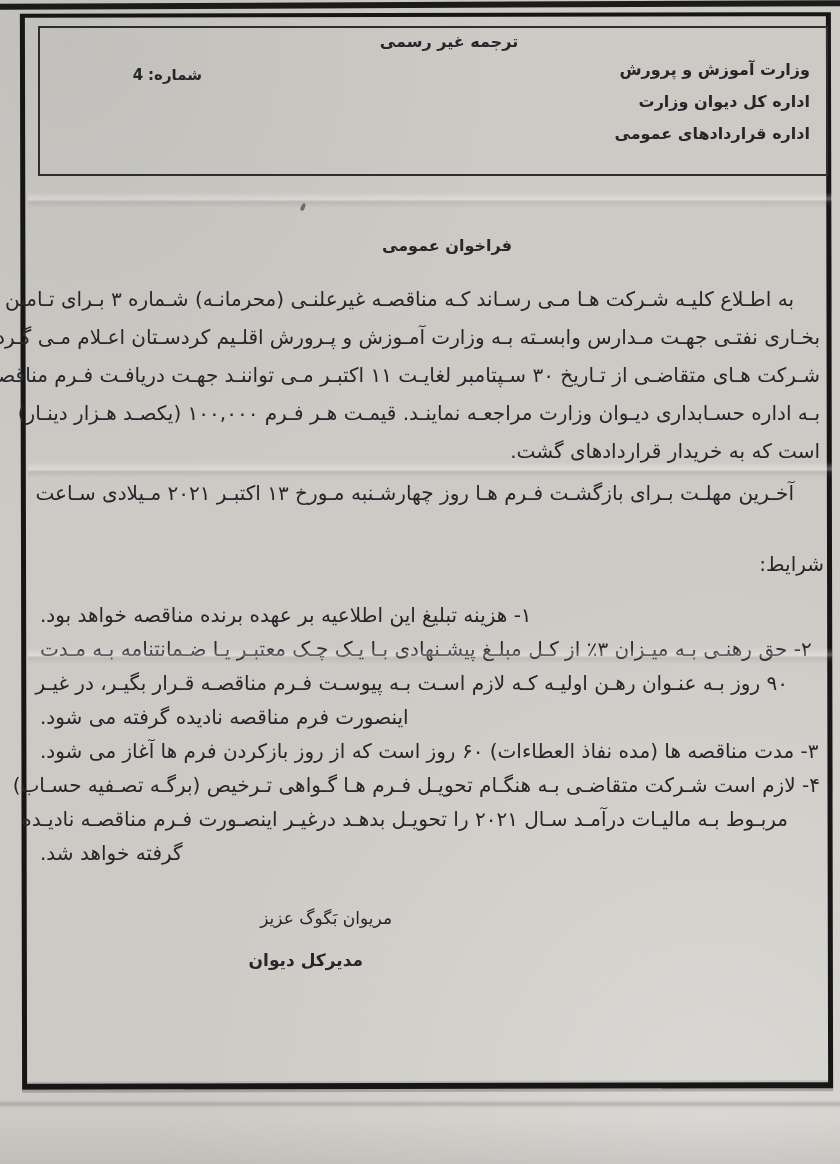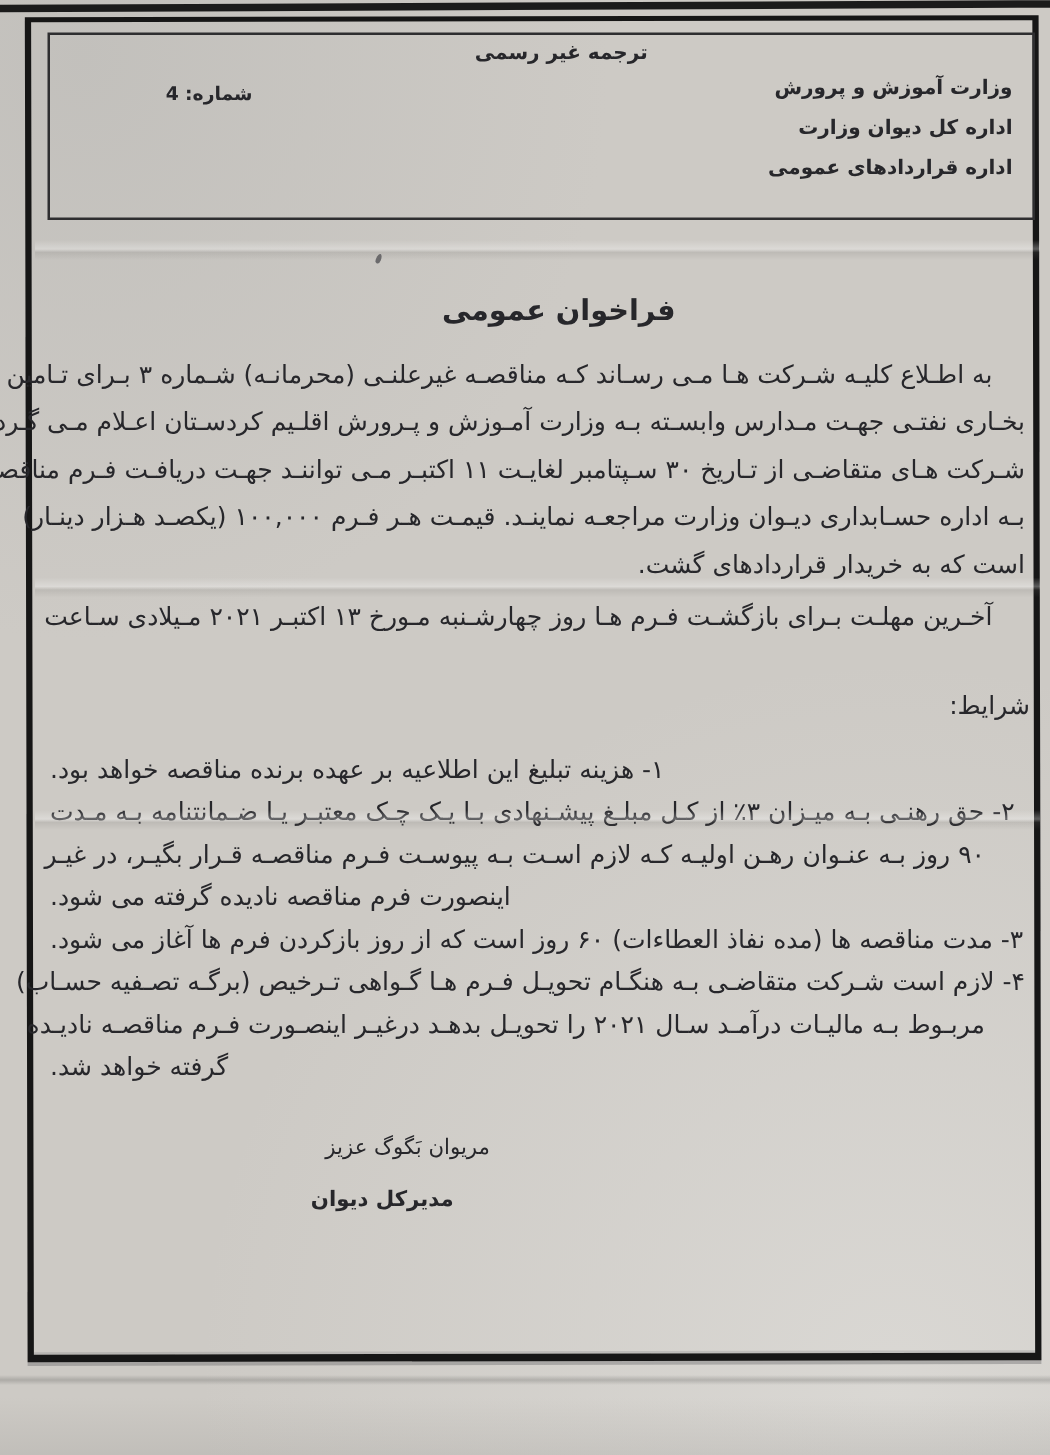--- a/index.html
+++ b/index.html
@@ -49,21 +49,21 @@
   }
   .hdr-meta{
     position:absolute;top:30px;left:42px;width:120px;
     direction:rtl;text-align:right;font-weight:bold;font-size:15px;line-height:34px;
     white-space:nowrap;
   }
   .hdr-meta .val{margin-right:5px;}
   
   .doc-title{
     position:absolute;top:236px;left:54px;right:0;
-    text-align:center;font-weight:bold;font-size:23px;
+    text-align:center;font-weight:bold;font-size:16px;
   }
   .para{
     position:absolute;right:20px;left:40px;
     direction:rtl;text-align:right;
     font-size:20px;line-height:38px;
   }
   .para .line{white-space:nowrap;}
   .para .indent{padding-right:26px;}
   #para1{top:280px;text-align:right;}
   #para2{top:474px;margin-left:16px;}

